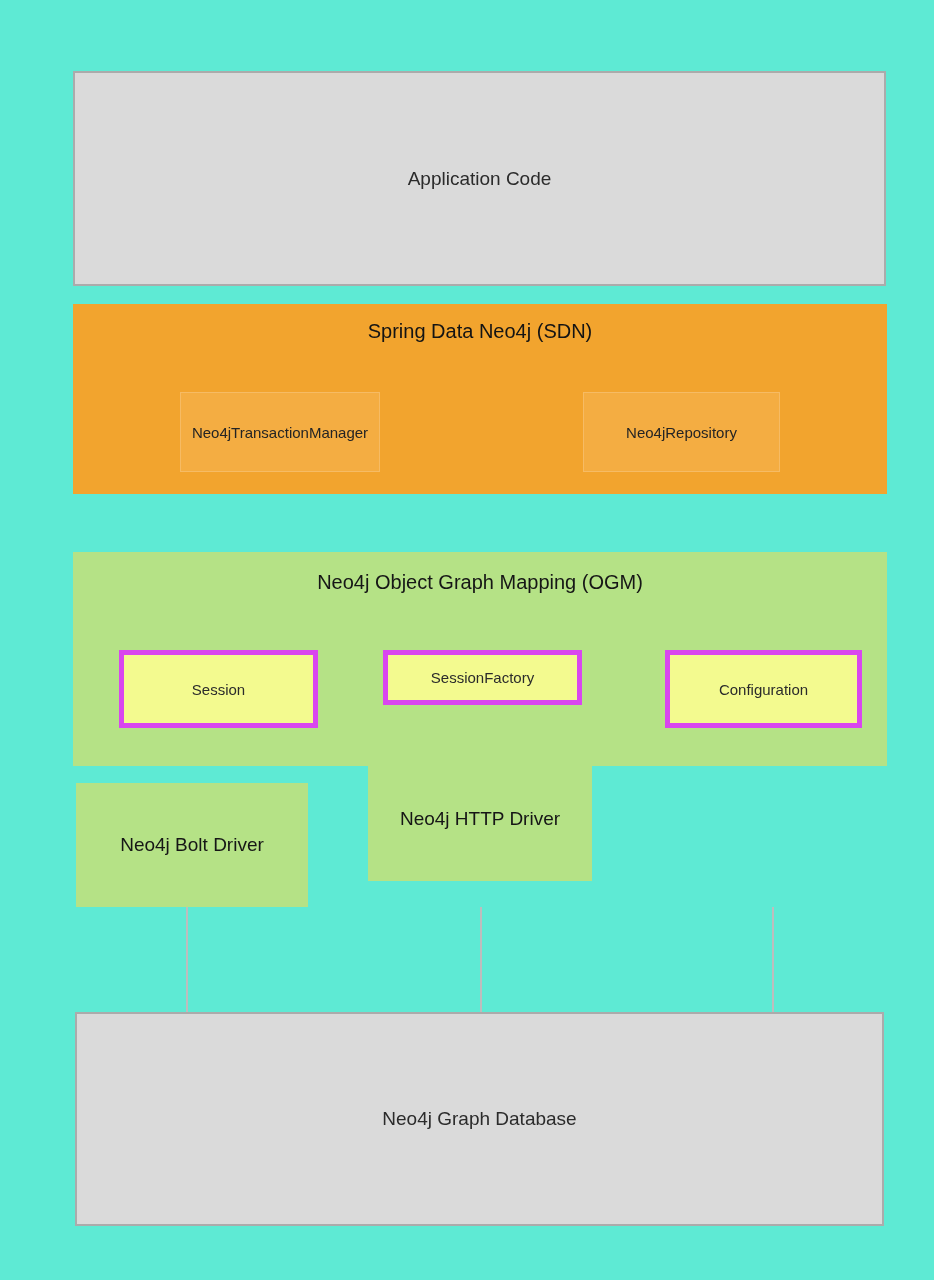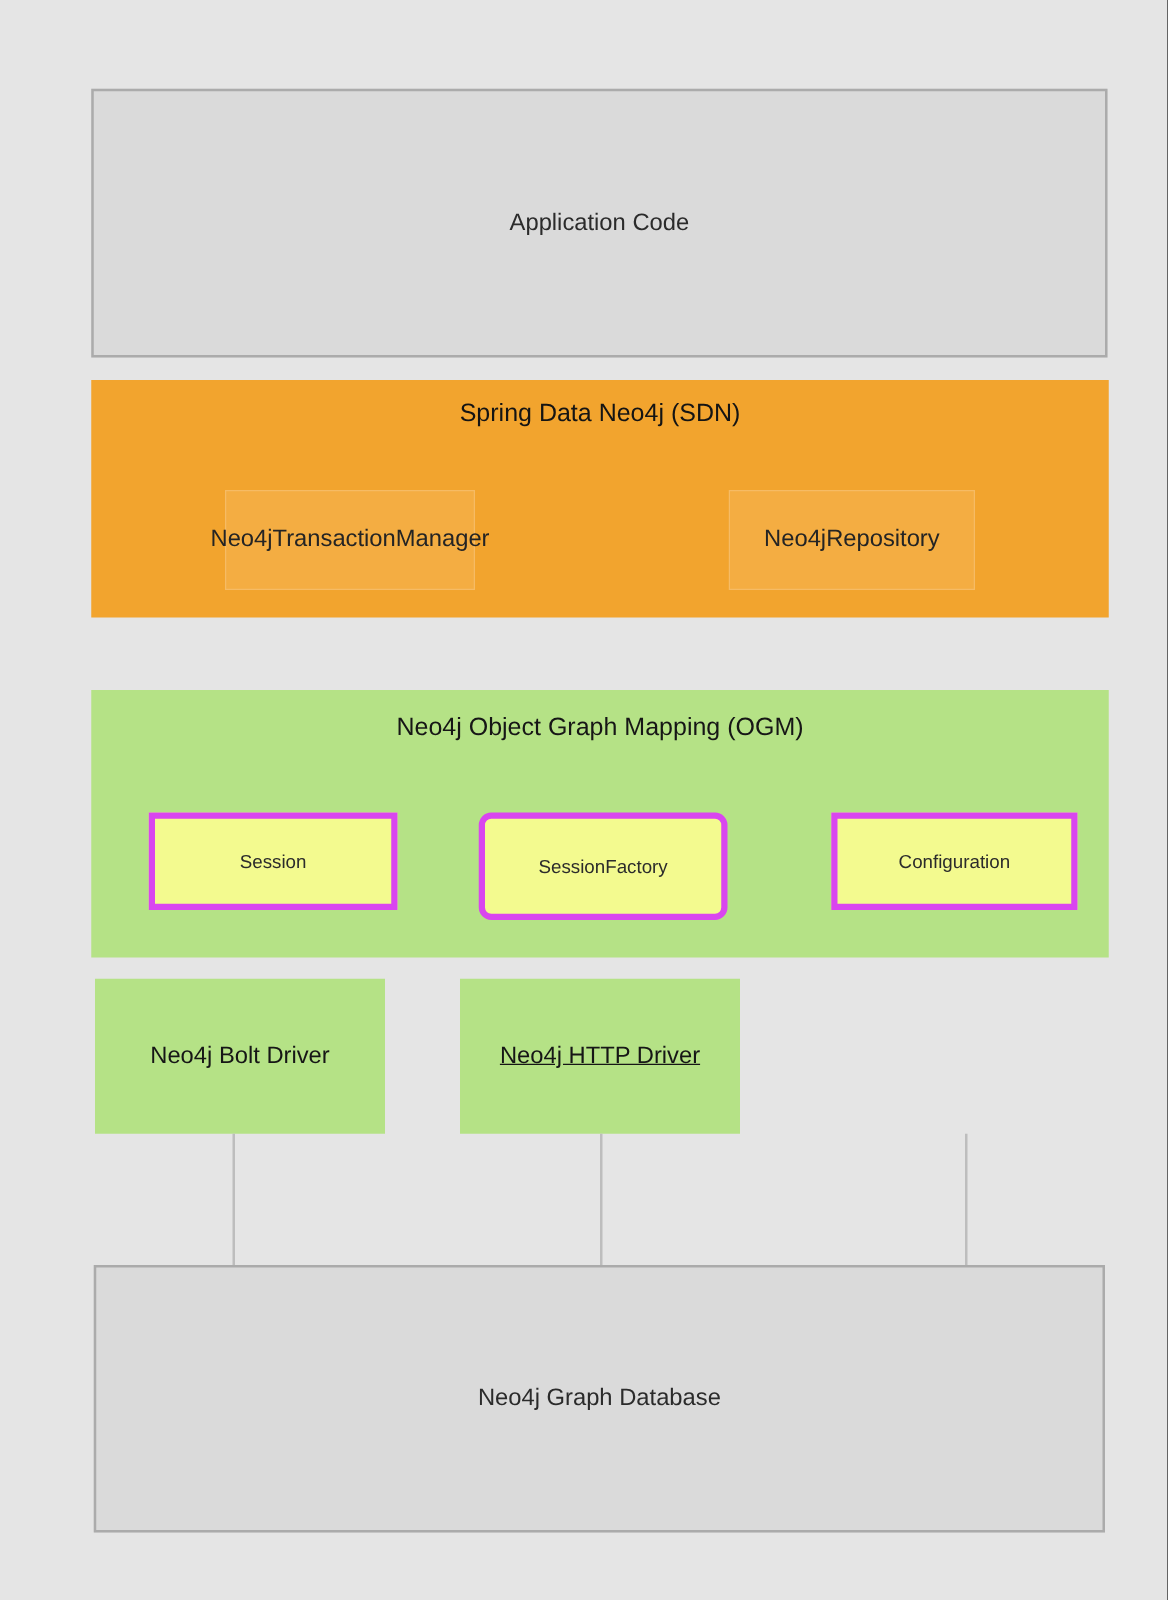--- a/index.html
+++ b/index.html
@@ -4,21 +4,21 @@
 <style>
   html, body {
     margin: 0;
     padding: 0;
     background: #000000;
   }
   .stage {
     position: relative;
     width: 934px;
     height: 1280px;
-    background: #e5e5e5;
+    background: #5eead4;
     overflow: hidden;
     font-family: "Liberation Sans", "DejaVu Sans", sans-serif;
   }
   .box {
     position: absolute;
     box-sizing: border-box;
     display: flex;
     align-items: center;
     justify-content: center;
     text-align: center;
@@ -30,21 +30,21 @@
     font-size: 19px;
   }
   .orange-box {
     background: #f2a42e;
     color: #141414;
   }
   .orange-inner {
     background: #f4ad42;
     border: 1px solid rgba(255,255,255,0.18);
     color: #242424;
-    font-size: 19px;
+    font-size: 15px;
   }
   .green-box {
     background: #b5e286;
     color: #161616;
   }
   .driver-box {
     background: #b5e286;
     color: #161616;
     font-size: 19px;
   }
@@ -86,32 +86,32 @@
     <div class="box orange-inner" style="left:510px; top:88px; width:197px; height:80px;">
       <span>Neo4jRepository</span>
     </div>
   </div>
 
   <div class="box green-box" style="left:73px; top:552px; width:814px; height:214px;">
     <div class="section-title ogm-title">Neo4j Object Graph Mapping (OGM)</div>
     <div class="box yellow-inner" style="left:46px; top:98px; width:199px; height:78px;">
       <span>Session</span>
     </div>
-    <div class="box yellow-inner" style="left:310px; top:98px; width:199px; height:86px;border-radius:10px;">
+    <div class="box yellow-inner" style="left:310px; top:98px; width:199px; height:55px;">
       <span>SessionFactory</span>
     </div>
     <div class="box yellow-inner" style="left:592px; top:98px; width:197px; height:78px;">
       <span>Configuration</span>
     </div>
   </div>
 
   <div class="box driver-box" style="left:76px; top:783px; width:232px; height:124px;">
     <span>Neo4j Bolt Driver</span>
   </div>
-  <div class="box driver-box" style="left:368px; top:783px; width:224px; height:124px;text-decoration:underline;">
+  <div class="box driver-box" style="left:368px; top:757px; width:224px; height:124px;">
     <span>Neo4j HTTP Driver</span>
   </div>
 
   <div class="connector" style="left:186px; top:907px; height:105px;"></div>
   <div class="connector" style="left:480px; top:907px; height:105px;"></div>
   <div class="connector" style="left:772px; top:907px; height:105px;"></div>
 
   <div class="box gray-box" style="left:75px; top:1012px; width:809px; height:214px;">
     <span>Neo4j Graph Database</span>
   </div>

